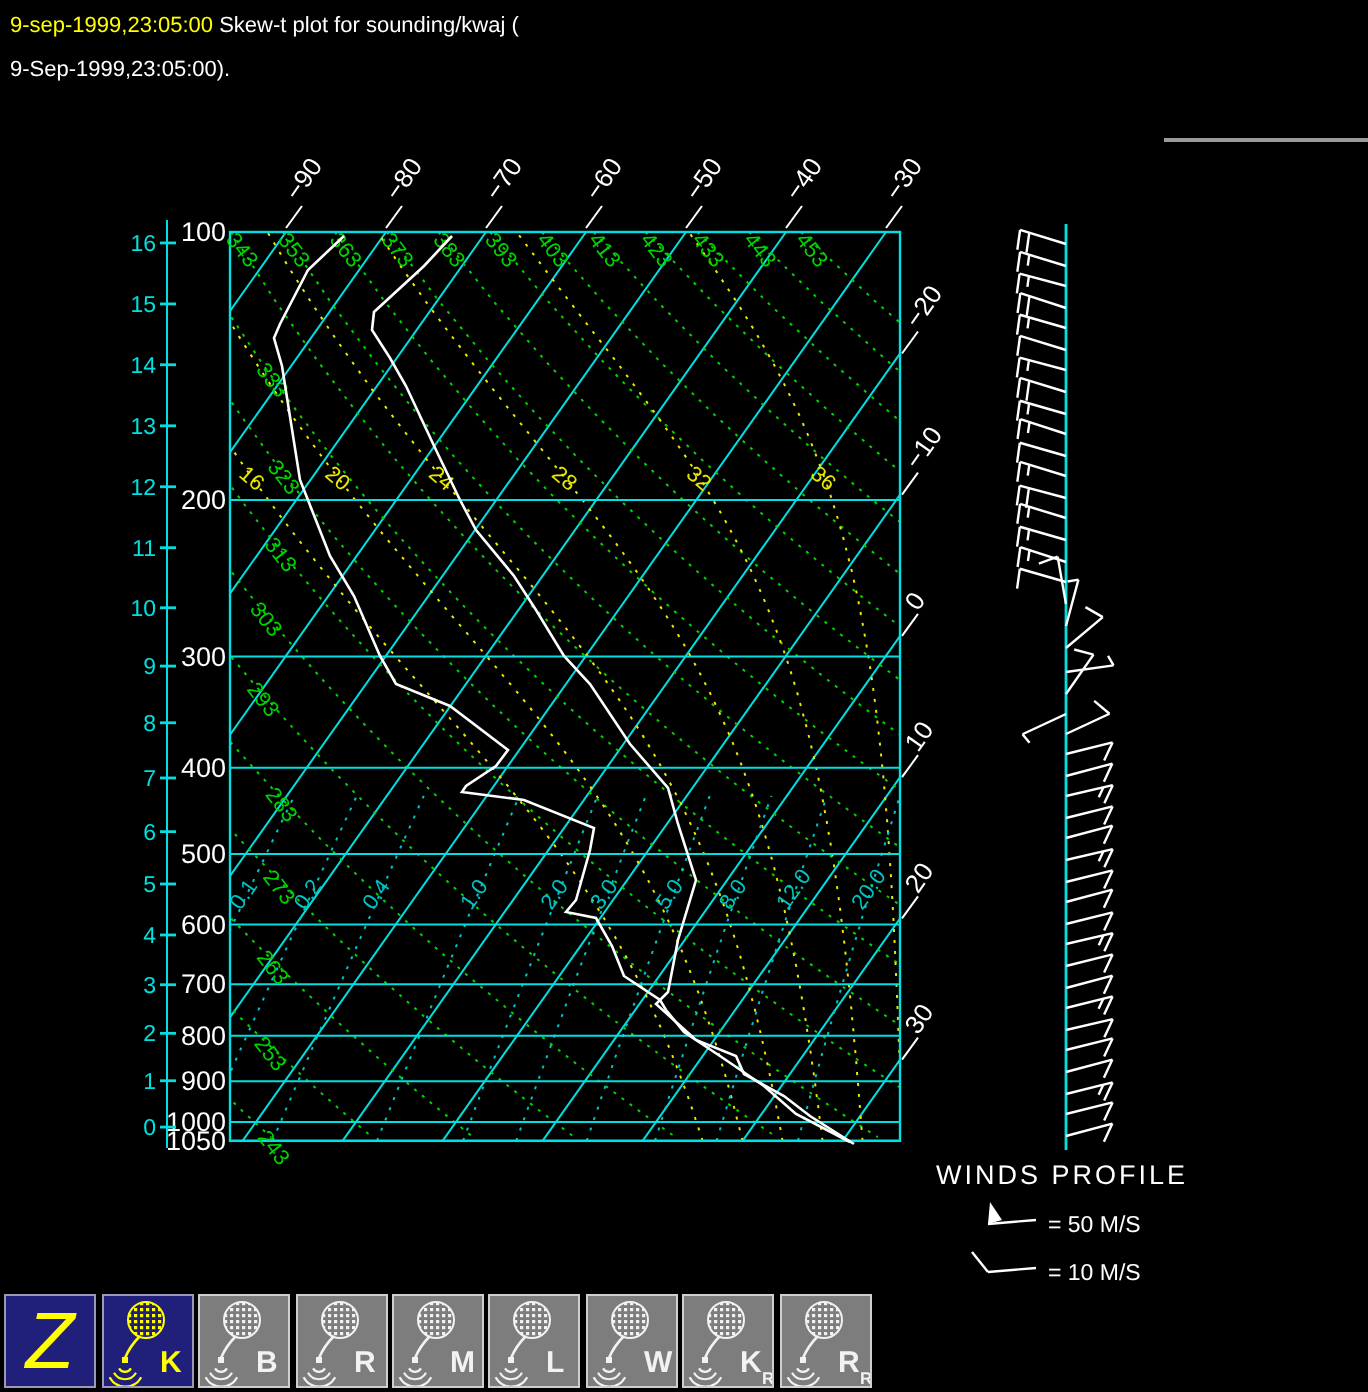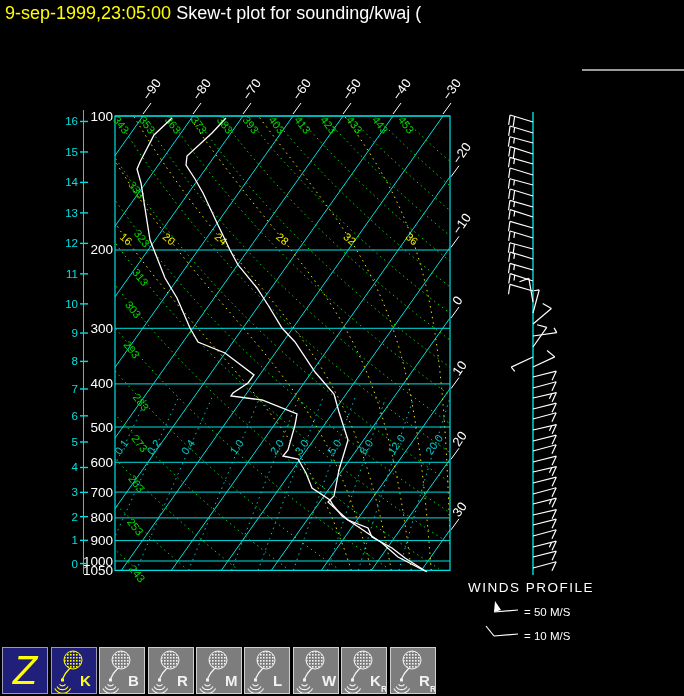--- a/index.html
+++ b/index.html
@@ -1,33 +1,33 @@
 <!DOCTYPE html>
 <html><head>
 <meta charset="utf-8">
 <style>
   html,body{margin:0;padding:0;background:#000;}
   .screen{position:relative;width:684px;height:696px;background:#000;overflow:hidden;
           font-family:"Liberation Sans",sans-serif;}
-  .title{position:absolute;left:5px;top:2px;width:520px;font-size:18px;line-height:22px;
+  .title{position:absolute;left:5px;top:2px;width:520px;font-size:11px;line-height:22px;
          color:#fff;letter-spacing:0px;}
   .title .ts{color:#ffff00;}
   .gray-rule{position:absolute;left:582px;top:69px;width:102px;height:2px;background:#9a9a9a;}
   svg text{font-family:"Liberation Sans",sans-serif;}
   .toolbar{position:absolute;left:0px;top:647px;height:49px;display:flex;}
   .tbtn{width:46px;height:47px;margin-left:2.4px;background:#7d7d7d;border:1px solid #cfcfcf;
         box-sizing:border-box;position:relative;cursor:pointer;}
   .tbtn.active{background:#20207a;border-color:#9a9ab8;}
 </style>
 </head>
 <body>
 
 <div class="screen">
   <div class="title"><span class="ts">9-sep-1999,23:05:00</span><span> Skew-t plot for sounding/kwaj (</span><br>
-  </div>
+  <span>9-Sep-1999,23:05:00).</span></div>
 
   <div class="gray-rule"></div>
 
   <svg id="plot" width="684" height="646">
       <defs>
         <clipPath id="pc">
           <rect x="115" y="114" width="335" height="458.4292380861225"></rect>
         </clipPath>
       </defs>
       <g>

